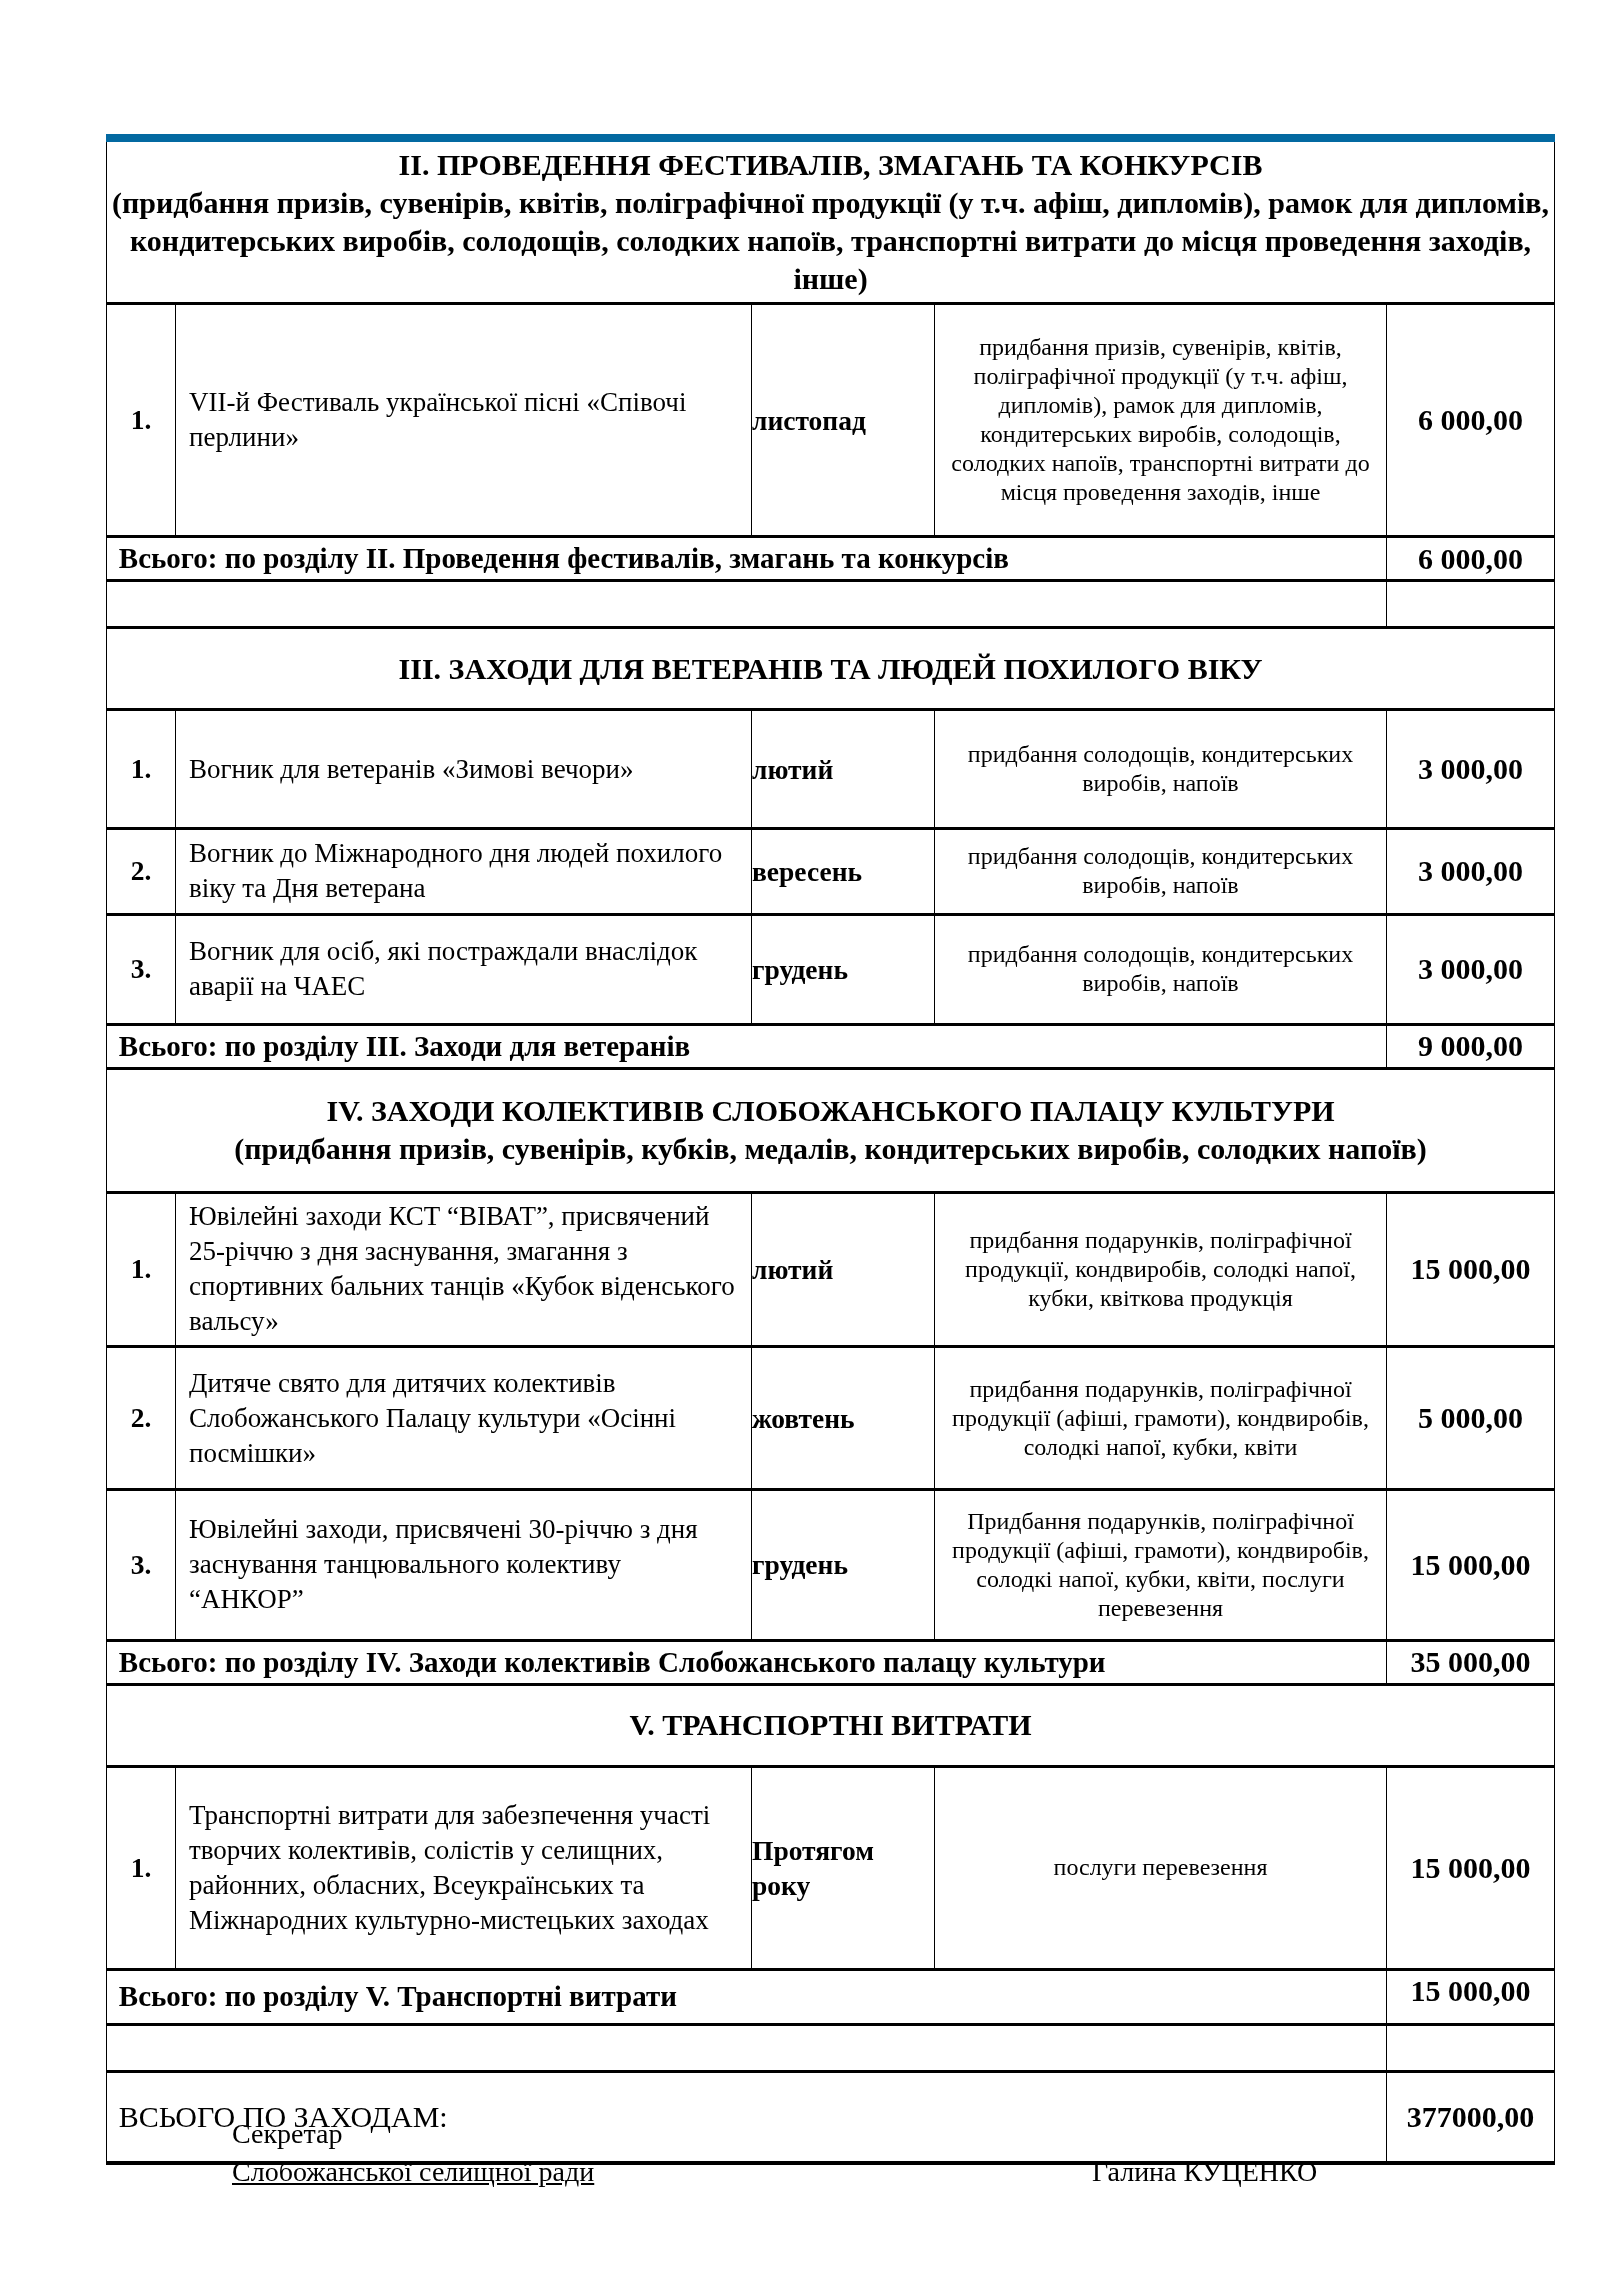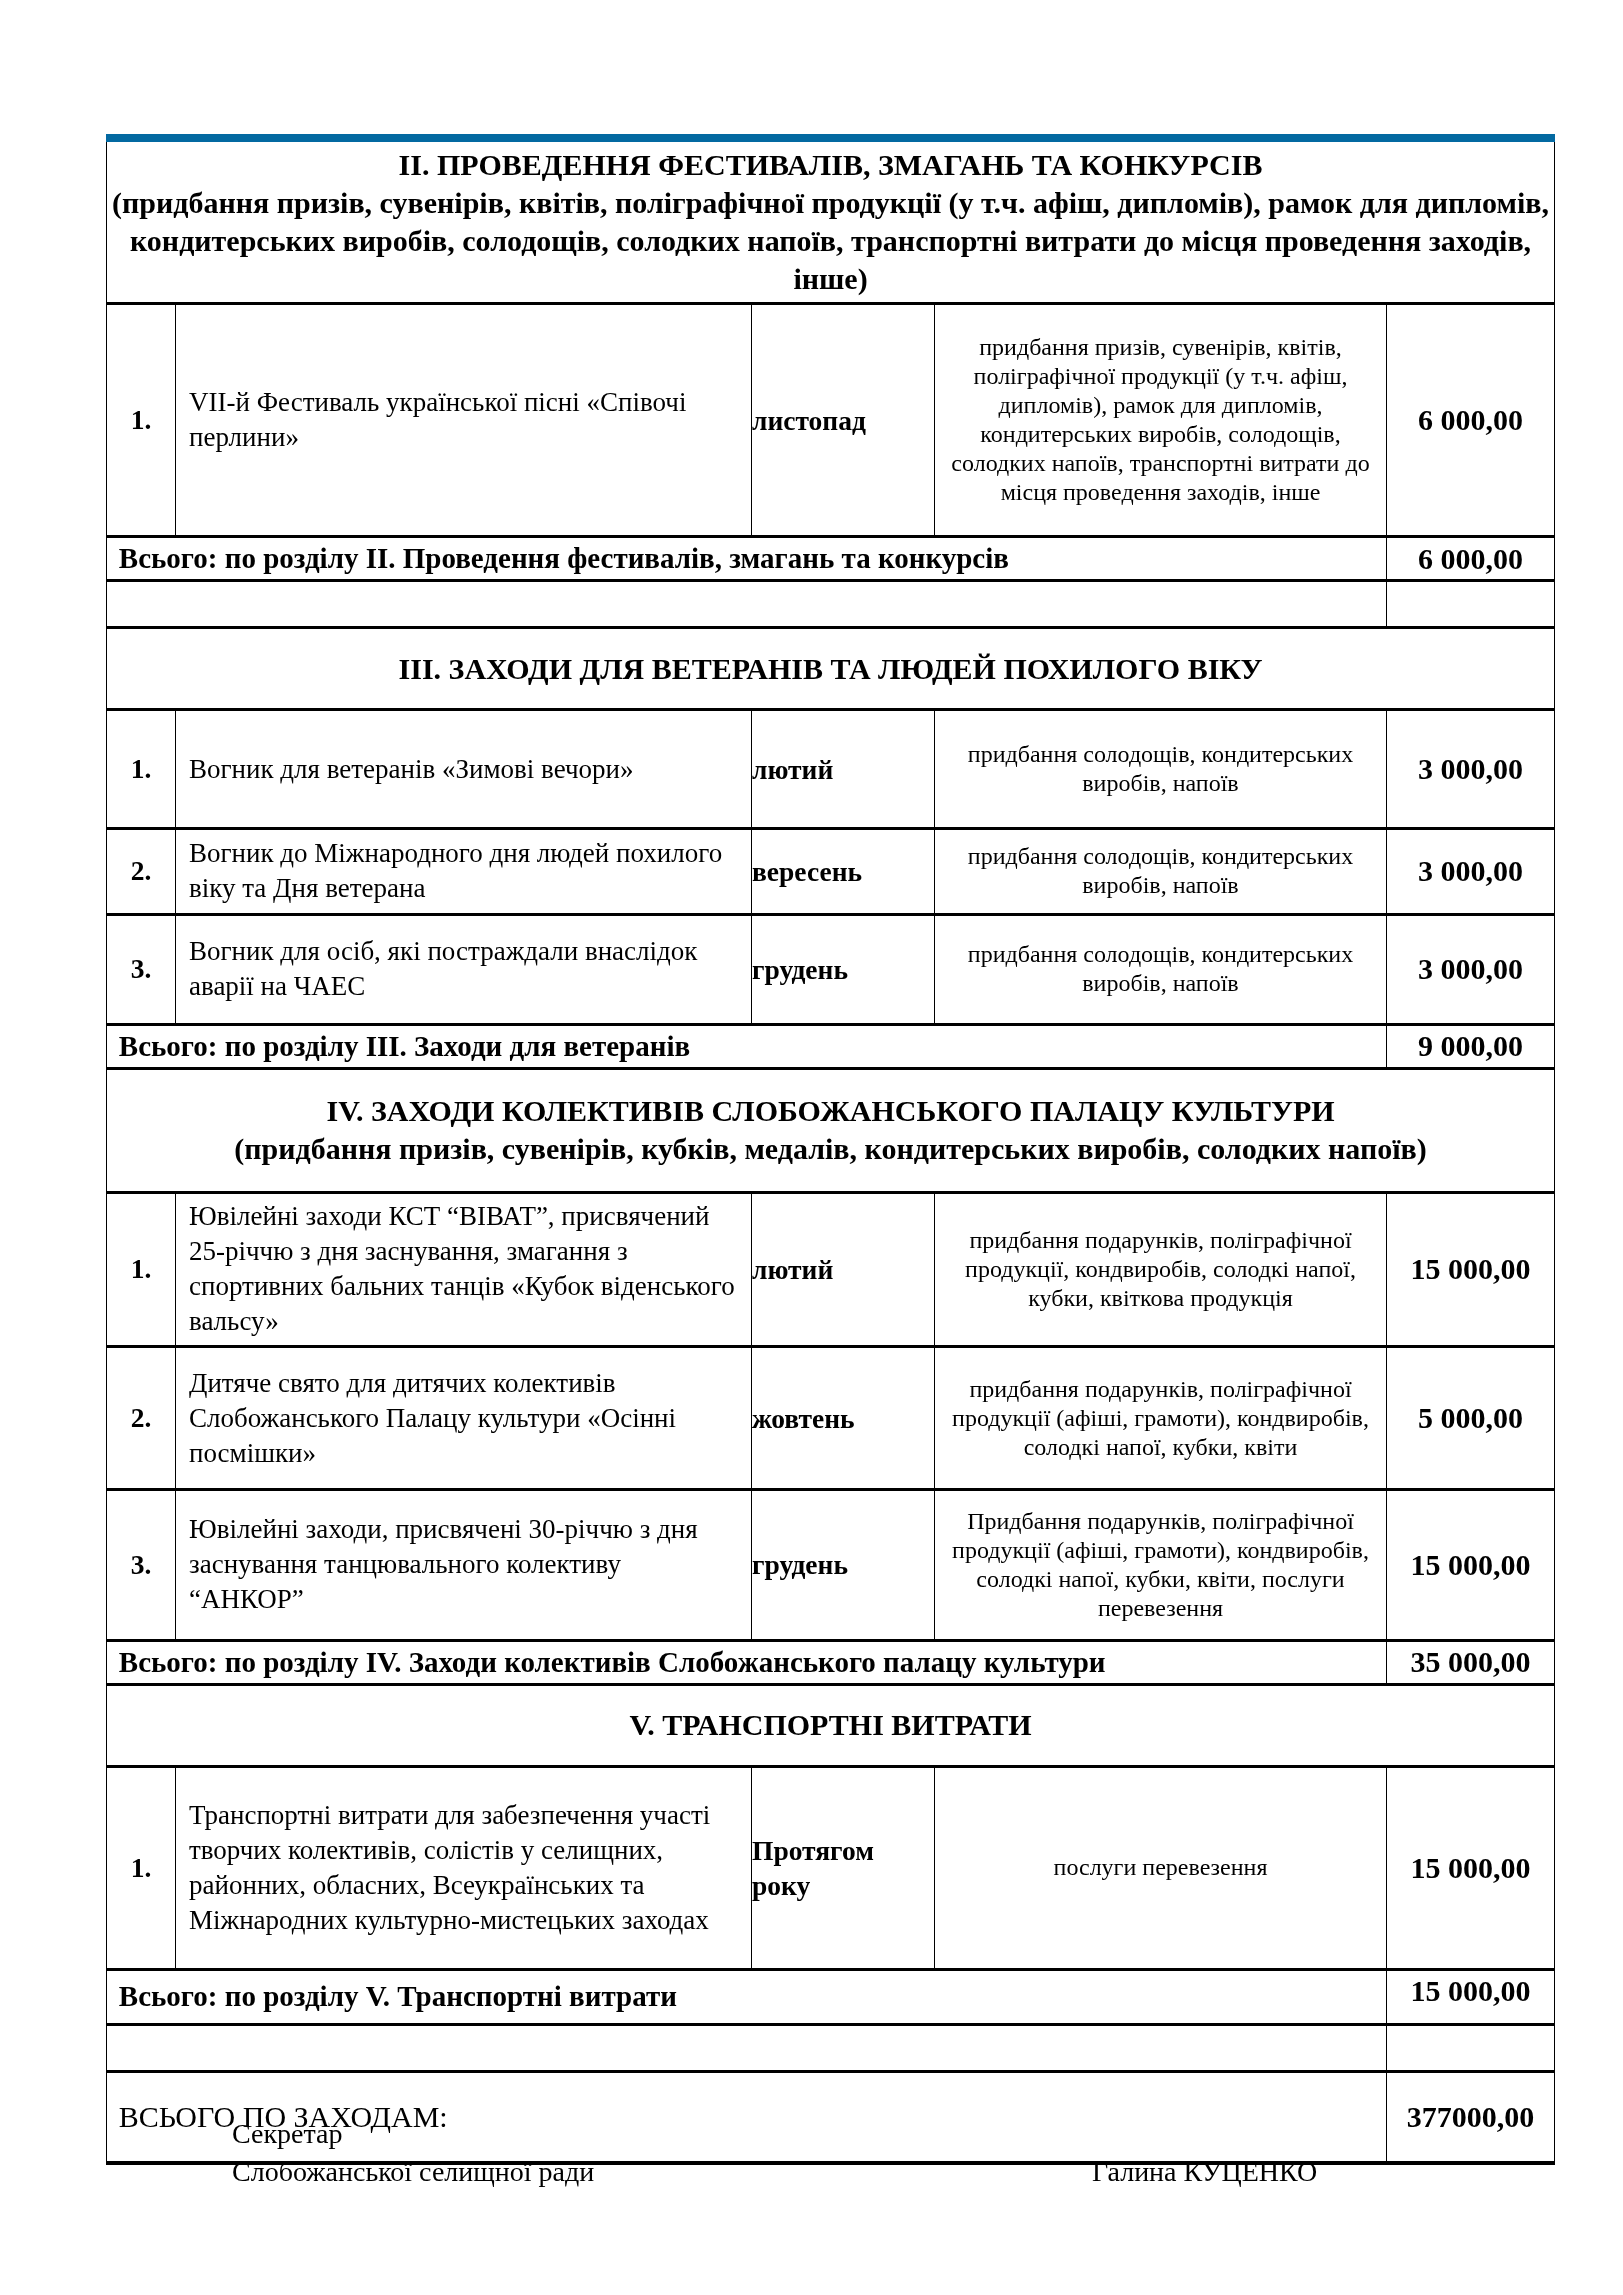--- a/index.html
+++ b/index.html
@@ -36,21 +36,21 @@
   .r-s4-2 td { height: 130px; }
   .r-s4-3 td { height: 137px; }
   .r-s5-head td { height: 79px; }
   .r-s5-1 td { height: 190px; }
   .r-s5-total td { height: 49px; }
   .r-s5-total .total-sum { vertical-align: top; padding-top: 2.6px; }
   .r-grand td { height: 88px; }
 
   .signature { position: absolute; top: 2115px; left: 232px; width: 1243px; font-size: 28px; line-height: 38px; }
   .signature .role1 { display: block; }
-  .signature .role2 { display: block; }
+  .signature .role2 { display: block; text-decoration: underline; }
   .signature .signer { position: absolute; left: 860px; top: 38px; }
 </style>
 </head>
 <body>
 
 <div class="page">
 <table class="plan">
   <colgroup>
         <col class="c1">
         <col class="c2">

